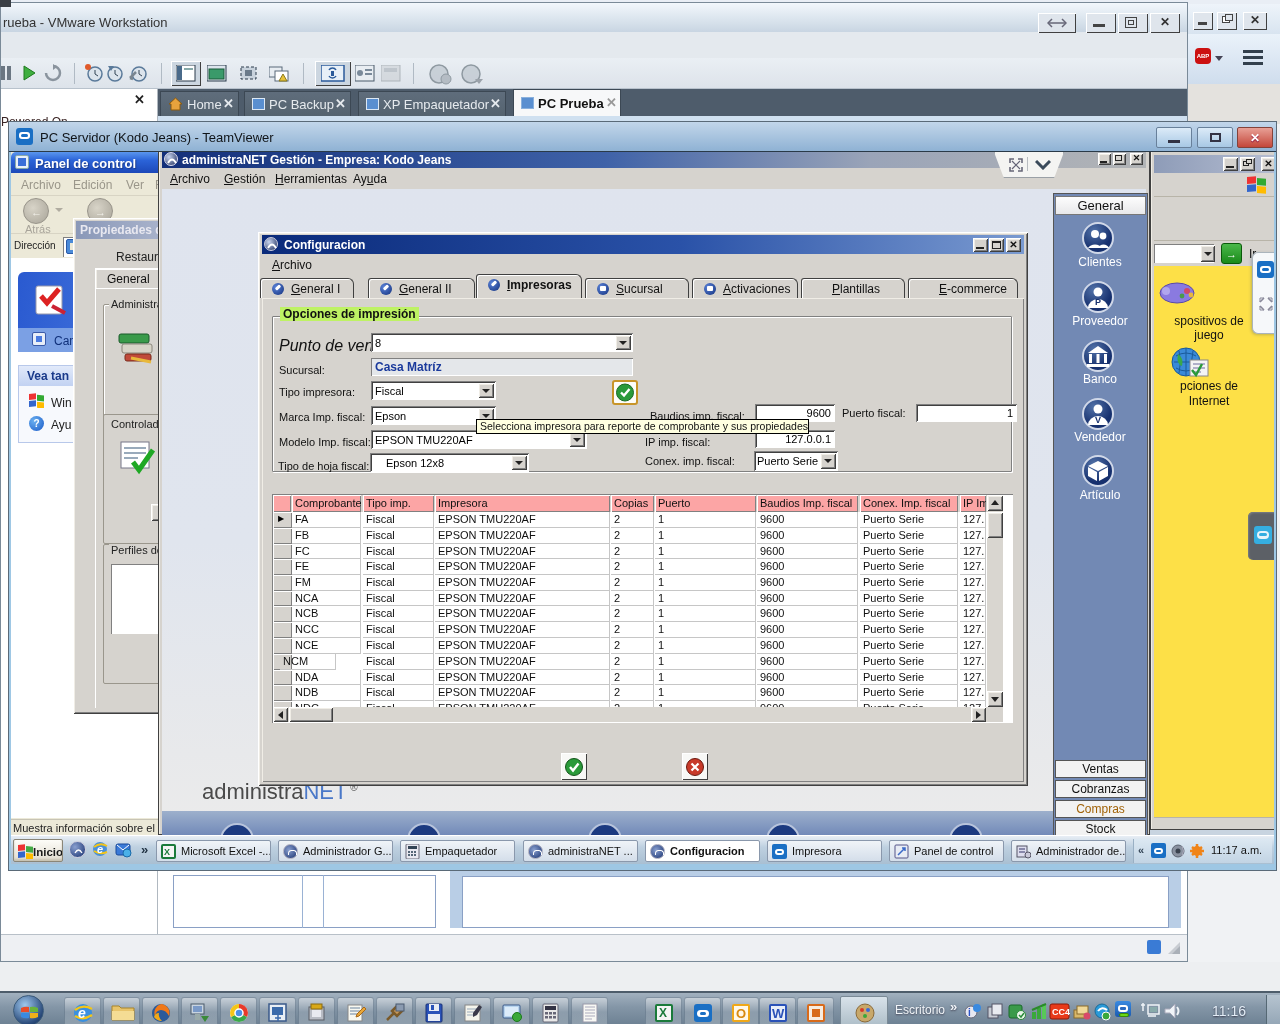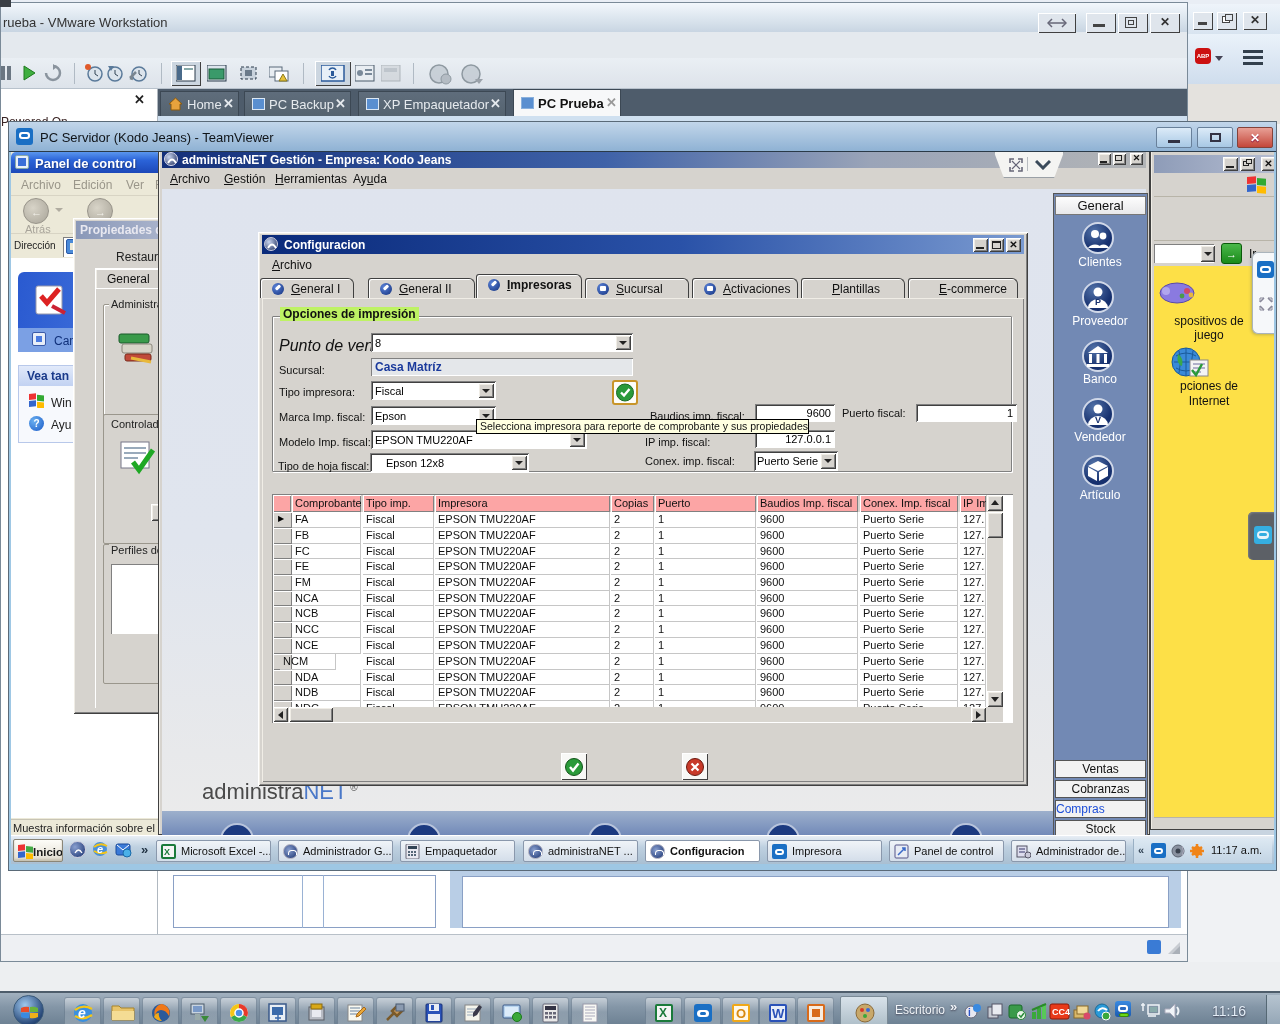--- a/index.html
+++ b/index.html
@@ -383,21 +383,21 @@
         <div class="abs" style="left:0;top:236px;width:92px;text-align:center;color:#fff;font-size:12px;">Vendedor</div>
         <div class="abs" style="left:28px;top:261px;width:32px;height:32px;border-radius:50%;background:radial-gradient(circle at 10px 7px,#5272a8,#16306e 65%);border:2px solid #d0d8e8;"><svg width="28" height="28">
                 <path d="M14 4 L24 9 L14 14 L4 9 Z" fill="#fff"></path>
                 <path d="M4 10 L13 15 L13 24 L4 19 Z" fill="#fff"></path>
                 <path d="M24 10 L15 15 L15 24 L24 19 Z" fill="#fff"></path>
               </svg></div>
         <div class="abs" style="left:0;top:294px;width:92px;text-align:center;color:#fff;font-size:12px;">Artículo</div>
 
         <div class="abs" style="left:1px;top:566px;width:91px;height:18px;background:#f2f2f2;border:1px solid #555;text-align:center;font-size:12px;line-height:16px;color:#111;">Ventas</div>
         <div class="abs" style="left:1px;top:586px;width:91px;height:18px;background:#f2f2f2;border:1px solid #555;text-align:center;font-size:12px;line-height:16px;color:#111;">Cobranzas</div>
-        <div class="abs" style="left:1px;top:606px;width:91px;height:18px;background:#f2f2f2;border:1px solid #555;font-size:12px;line-height:16px;color:#1d4ed8;">Compras</div>
+        <div class="abs" style="left:1px;top:606px;width:91px;height:18px;background:#f2f2f2;border:1px solid #555;text-align:center;font-size:12px;line-height:16px;color:#a16207;">Compras</div>
         <div class="abs" style="left:1px;top:626px;width:91px;height:18px;background:#f2f2f2;border:1px solid #555;text-align:center;font-size:12px;line-height:16px;color:#111;">Stock</div>
       </div>
     </div>
 
     <div class="abs" style="left:1139px;top:-2px;width:126px;height:680px;background:#d6d3ce;border:1px solid #404040;box-shadow:inset 1px 1px 0 #f0ede6;">
       <div class="abs" style="left:3px;top:4px;width:120px;height:18px;background:linear-gradient(90deg,#8e9cb8,#b4bcd0);"></div>
       <div class="abs cbtn" style="left:72px;top:6px;width:15px;height:14px;">
             <div class="abs" style="left:3px;top:9px;width:8px;height:2px;background:#222;"></div>
           </div>
       <div class="abs cbtn" style="left:89px;top:6px;width:15px;height:14px;">

